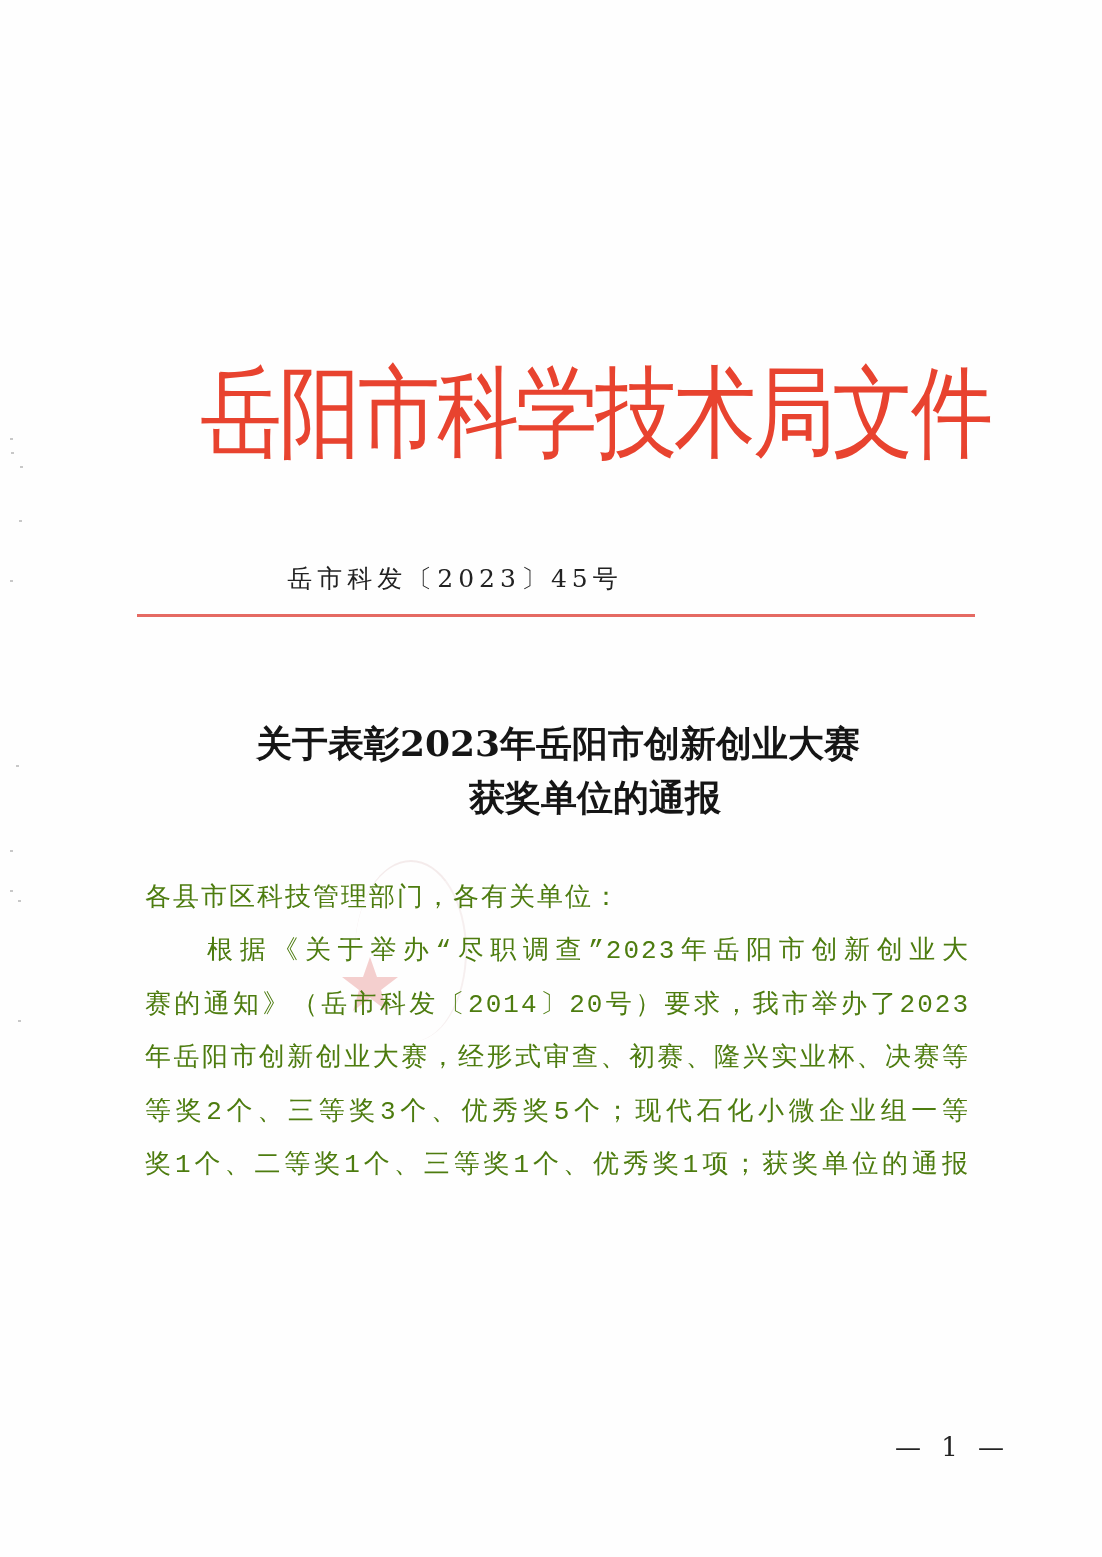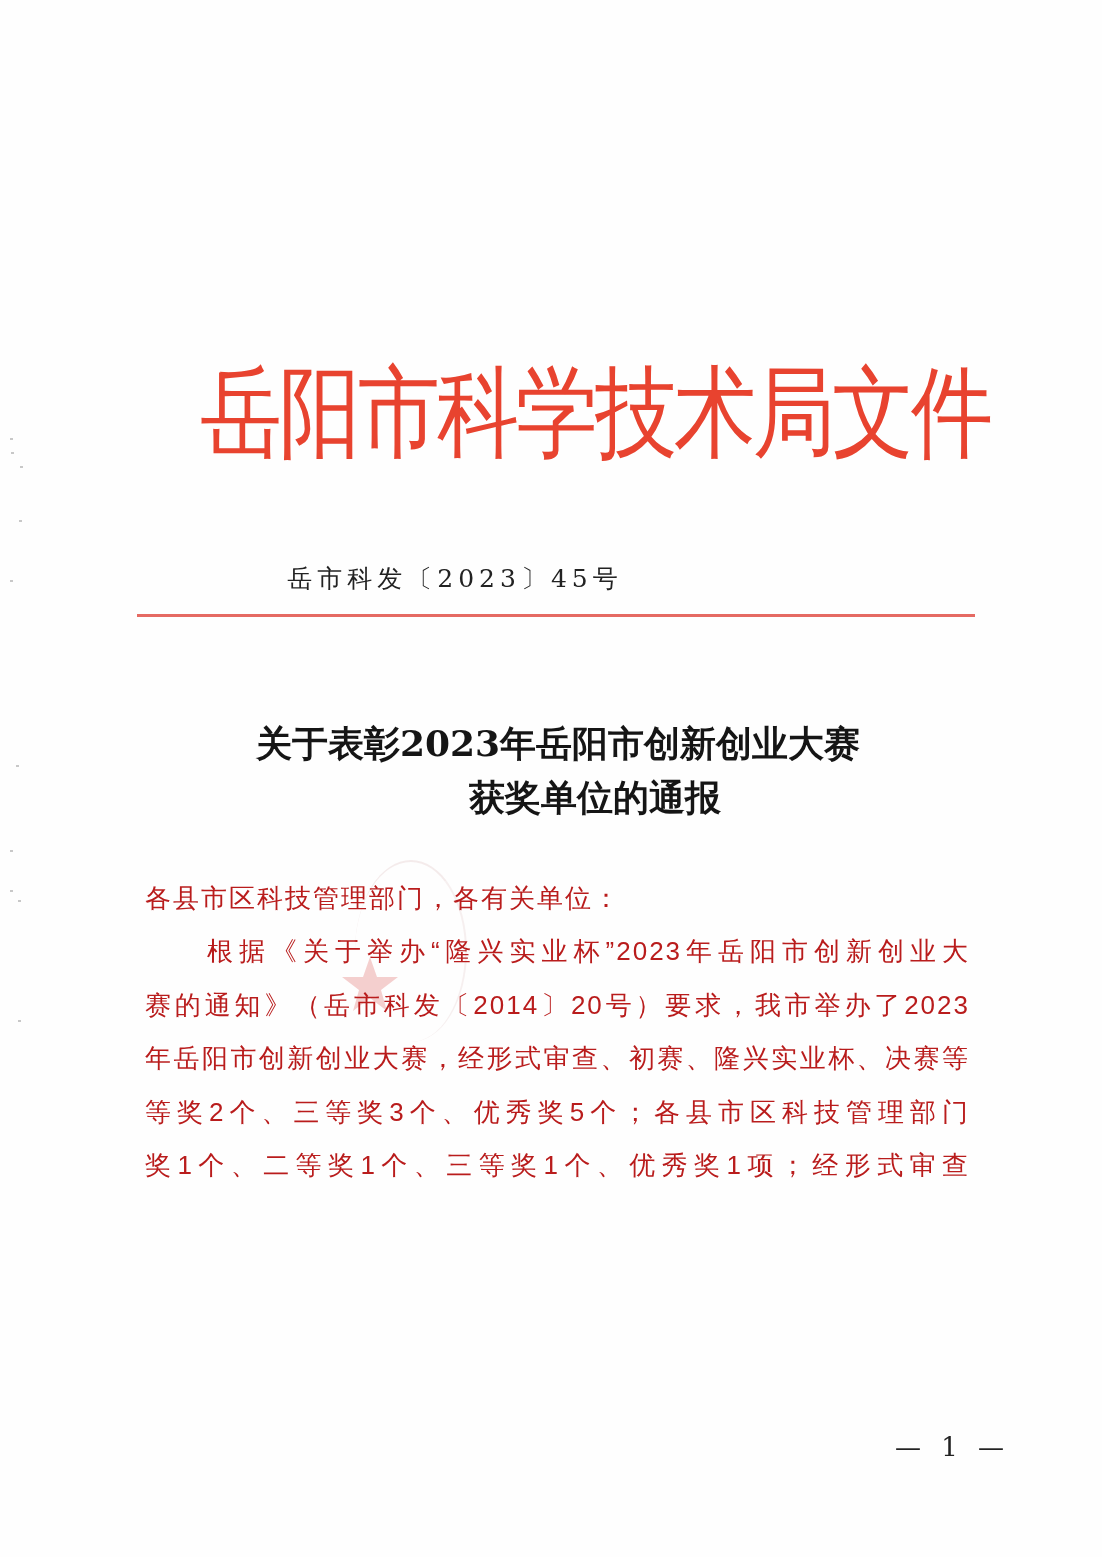--- a/index.html
+++ b/index.html
@@ -75,24 +75,24 @@
       color: #151515;
       letter-spacing: 0px;
     }
     .title.line1 { top: 720px; margin-left: 7px; }
     .title.line2 { top: 774px; padding-left: 44px; }
     .body-text {
       position: absolute;
       left: 145px;
       top: 872px;
       width: 825px;
-      font-family: Liberation Sans, sans-serif;
+      font-family: Liberation Mono, monospace;
       font-size: 26px;
       line-height: 53.4px;
-      color: #b91c1c;
+      color: #4d7c0f;
       letter-spacing: 2px;
     }
     .body-text .line {
       white-space: nowrap;
       text-align: justify;
       text-align-last: justify;
       height: 53.4px;
     }
     .body-text .indent {
       padding-left: 62px;
@@ -180,22 +180,22 @@
   <div class="title line1">关于表彰2023年岳阳市创新创业大赛</div>
   <div class="title line2">获奖单位的通报</div>
 
   <div class="stamp-arc"></div>
   <svg class="stamp-mark" viewBox="0 0 60 60">
     <polygon points="30,2 37,22 58,22 41,35 47,56 30,43 13,56 19,35 2,22 23,22" fill="#e27a78"></polygon>
   </svg>
 
   <div class="body-text">
     <div class="line salutation">各县市区科技管理部门，各有关单位：</div>
-    <div class="line indent">根据《关于举办“隆兴实业杯”2023年岳阳市创新创业大</div>
+    <div class="line indent">根据《关于举办“尽职调查”2023年岳阳市创新创业大</div>
     <div class="line">赛的通知》（岳市科发〔2014〕20号）要求，我市举办了2023</div>
     <div class="line">年岳阳市创新创业大赛，经形式审查、初赛、隆兴实业杯、决赛等</div>
-    <div class="line">等奖2个、三等奖3个、优秀奖5个；各县市区科技管理部门</div>
-    <div class="line">奖1个、二等奖1个、三等奖1个、优秀奖1项；经形式审查</div>
+    <div class="line">等奖2个、三等奖3个、优秀奖5个；现代石化小微企业组一等</div>
+    <div class="line">奖1个、二等奖1个、三等奖1个、优秀奖1项；获奖单位的通报</div>
   </div>
 
   <div class="page-number">— 1 —</div>
 
 </div>
 
 </body></html>

